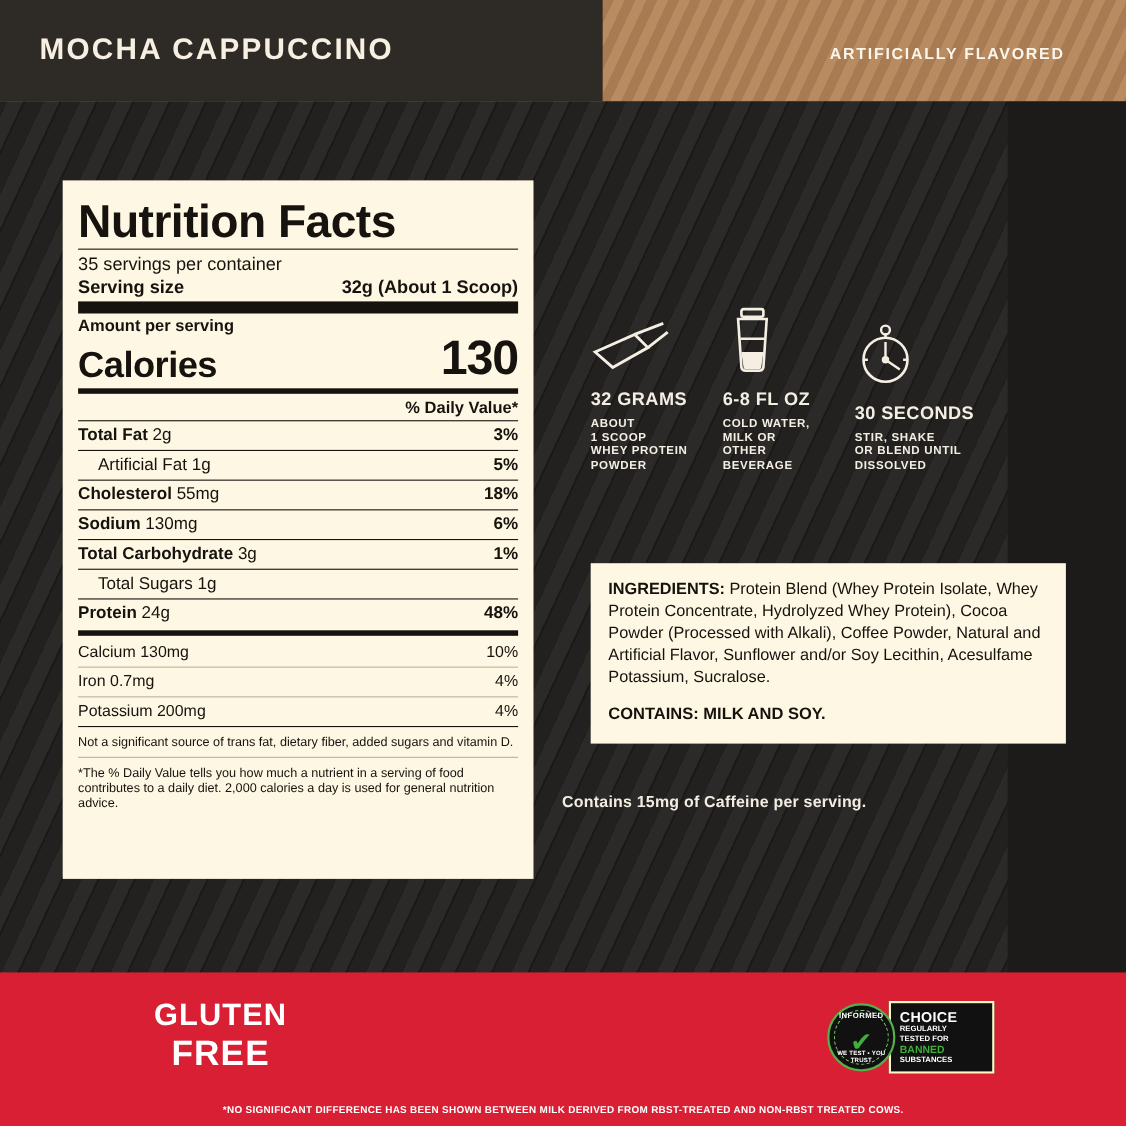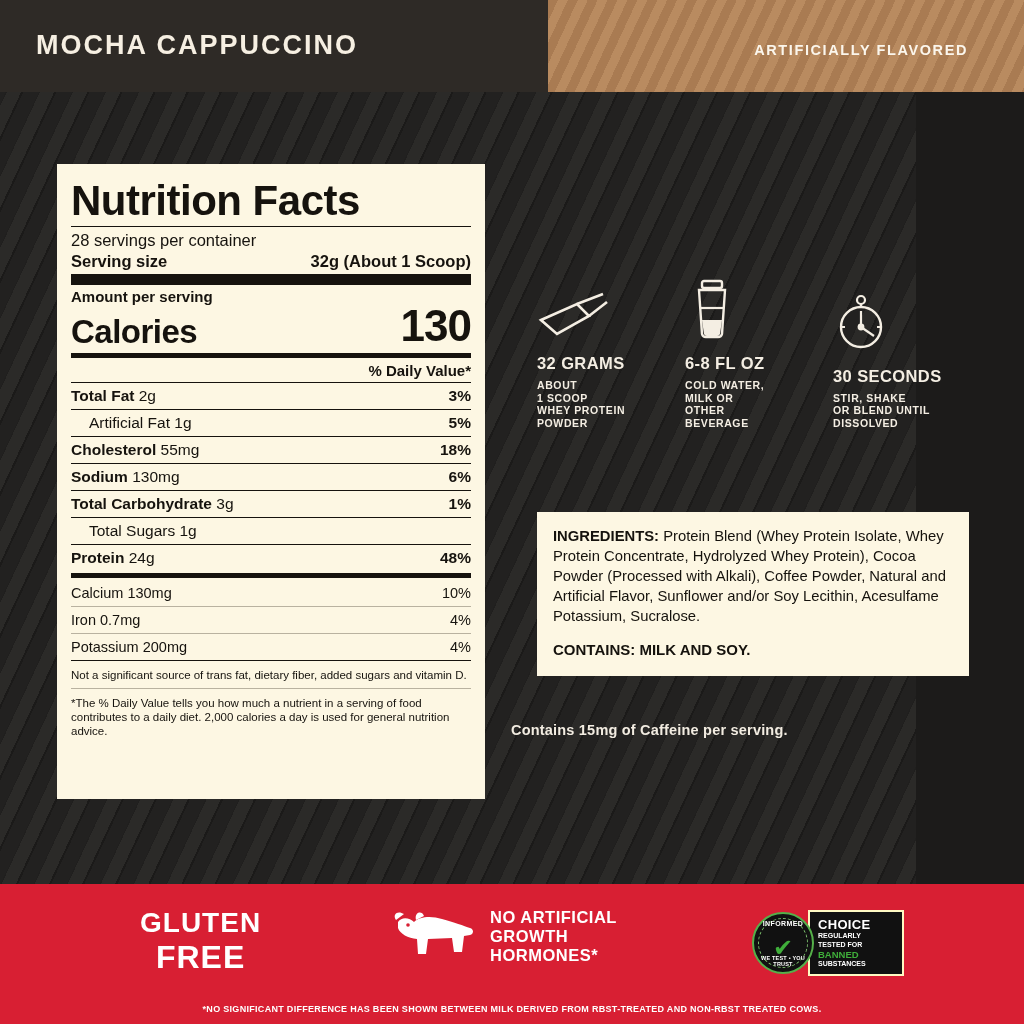--- a/index.html
+++ b/index.html
@@ -96,21 +96,21 @@
     font-size: 11.5px; line-height: 14px; padding: 7px 0 6px 0;
   }
   #nfp .foot2 {
     font-size: 11.5px; line-height: 14px; padding-top: 7px;
   }
 
   
   #directions {
     position: absolute; left: 537px; top: 278px; width: 432px;
   }
-  #dirrow { display: flex; gap: 28px; align-items: flex-end; }
+  #dirrow { display: flex; align-items: flex-end; }
   .dircell { width: 120px; color: #f4eee3; }
   .dircell .ic { height: 62px; display: flex; align-items: flex-end; }
   .dircell .big {
     font-size: 16.5px; font-weight: bold; letter-spacing: 0.4px;
     margin-top: 14px; white-space: nowrap;
   }
   .dircell .small {
     font-size: 10.5px; font-weight: bold; line-height: 12.5px;
     letter-spacing: 0.6px; margin-top: 6px;
   }
@@ -185,21 +185,21 @@
   <div id="banner">
     <div class="dark"></div>
     <div class="stripes"></div>
     <div id="flavor">MOCHA CAPPUCCINO</div>
     <div id="artificial">ARTIFICIALLY FLAVORED</div>
   </div>
 
   <div id="nfp">
     <div class="title">Nutrition Facts</div>
     <div class="rule-thin"></div>
-    <div class="servings">28 servings per container</div>
+    <div class="servings">35 servings per container</div>
     <div class="ssize">
       <span>Serving size</span>
       <span class="v">32g (About 1 Scoop)</span>
     </div>
     <div class="rule-thick"></div>
     <div class="amt">Amount per serving</div>
     <div class="cal-row">
       <span class="lbl">Calories</span>
       <span class="val">130</span>
     </div>
@@ -338,34 +338,20 @@
   </div>
   <div id="caffeine">Contains 15mg of Caffeine per serving.</div>
 
   <div id="redbar">
 
     <div id="gf">
       <div class="l1">GLUTEN</div>
       <div class="l2">FREE</div>
     </div>
 
-    <div id="nogh">
-      <span>
-        <svg width="86" height="56" viewBox="0 0 86 56">
-          <path d="M6 16 C10 10 18 12 22 16 C28 10 40 10 50 13 C62 16 72 20 78 22 C82 23 82 28 78 29 L72 30 L70 46 L62 46 L60 32 L36 33 L34 48 L26 48 L25 33 C16 32 8 28 6 22 Z" fill="#fff"></path>
-          <path d="M4 14 C0 8 6 4 12 8 M24 14 C22 6 30 4 32 10" fill="#fff"></path>
-          <circle cx="16" cy="19" r="1.8" fill="#d81f33"></circle>
-        </svg>
-      </span>
-      <span class="txt">
-        <div>NO ARTIFICIAL</div>
-        <div>GROWTH</div>
-        <div>HORMONES*</div>
-      </span>
-    </div>
 
     <div id="informed">
       <div id="badge-left">
         <div class="ring"></div>
         <div class="top">INFORMED</div>
         <div class="chk">✔</div>
         <div class="bot">WE TEST • YOU TRUST</div>
       </div>
       <div id="badge-right">
         <div class="c">CHOICE</div>

